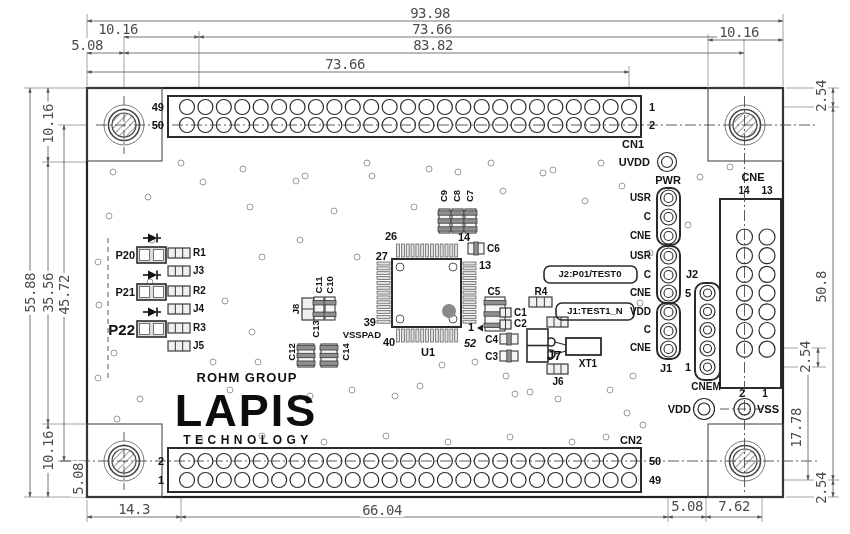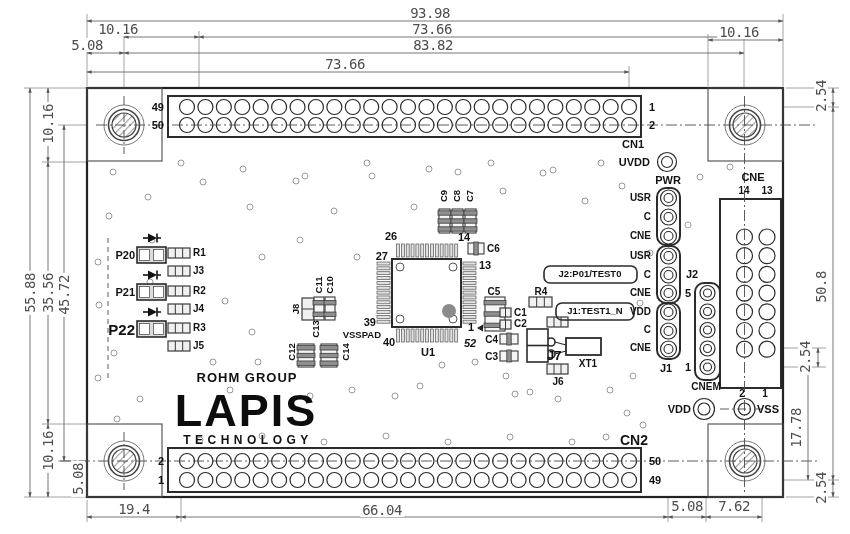--- a/index.html
+++ b/index.html
@@ -532,21 +532,21 @@
       <div class="lbl ac" style="left: 744px; top: 191px; font-size: 10px;">14</div>
       <div class="lbl ac" style="left: 767px; top: 191px; font-size: 10px;">13</div>
       <div class="lbl ac" style="left: 742px; top: 394px; font-size: 10px;">2</div>
       <div class="lbl ac" style="left: 765px; top: 394px; font-size: 10px;">1</div>
       <div class="lbl ae" style="left: 691px; top: 409px; font-size: 11px;">VDD</div>
       <div class="lbl" style="left: 757px; top: 409px; font-size: 11px;">VSS</div>
       <div class="lbl ae" style="left: 164px; top: 461px; font-size: 11px;">2</div>
       <div class="lbl ae" style="left: 164px; top: 480px; font-size: 11px;">1</div>
       <div class="lbl" style="left: 649px; top: 461px; font-size: 11px;">50</div>
       <div class="lbl" style="left: 649px; top: 480px; font-size: 11px;">49</div>
-      <div class="lbl" style="left: 620px; top: 440px; font-size: 14px;">CN2</div>
+      <div class="lbl" style="left: 620px; top: 440px; font-size: 11px;">CN2</div>
       <div class="lbl ae" style="left: 135px; top: 255px; font-size: 11px;">P20</div>
       <div class="lbl ae" style="left: 135px; top: 292px; font-size: 11px;">P21</div>
       <div class="lbl ae" style="left: 135px; top: 329px; font-size: 15px;">P22</div>
       <div class="lbl" style="left: 193px; top: 253px; font-size: 10px;">R1</div>
       <div class="lbl" style="left: 193px; top: 271px; font-size: 10px;">J3</div>
       <div class="lbl" style="left: 193px; top: 291px; font-size: 10px;">R2</div>
       <div class="lbl" style="left: 193px; top: 309px; font-size: 10px;">J4</div>
       <div class="lbl" style="left: 193px; top: 328px; font-size: 10px;">R3</div>
       <div class="lbl" style="left: 193px; top: 346px; font-size: 10px;">J5</div>
       <div class="lbl rot ac" style="left: 296px; top: 309px; font-size: 9.5px;">J8</div>
@@ -591,21 +591,21 @@
       <div class="dim rot ac" style="left: 48px; top: 124px;">10.16</div>
       <div class="dim rot ac" style="left: 48px; top: 293px;">35.56</div>
       <div class="dim rot ac" style="left: 48px; top: 451px;">10.16</div>
       <div class="dim rot ac" style="left: 64px; top: 295px;">45.72</div>
       <div class="dim rot ac" style="left: 78px; top: 479px;">5.08</div>
       <div class="dim rot ac" style="left: 821px; top: 96px;">2.54</div>
       <div class="dim rot ac" style="left: 821px; top: 287px;">50.8</div>
       <div class="dim rot ac" style="left: 821px; top: 488px;">2.54</div>
       <div class="dim rot ac" style="left: 805px; top: 357px;">2.54</div>
       <div class="dim rot ac" style="left: 796px; top: 428px;">17.78</div>
-      <div class="dim ac" style="left: 134px; top: 509px;">19.4</div>
+      <div class="dim ac" style="left: 134px; top: 509px;">14.3</div>
       <div class="dim ac" style="left: 382px; top: 510px;">66.04</div>
       <div class="dim ac" style="left: 687px; top: 506px;">5.08</div>
       <div class="dim ac" style="left: 734px; top: 506px;">7.62</div>
     </div>
 
   <div class="logo-group">ROHM GROUP</div>
   <div class="logo-brand">LAPIS</div>
   <div class="logo-sub">TECHNOLOGY</div>
 </div>
 

